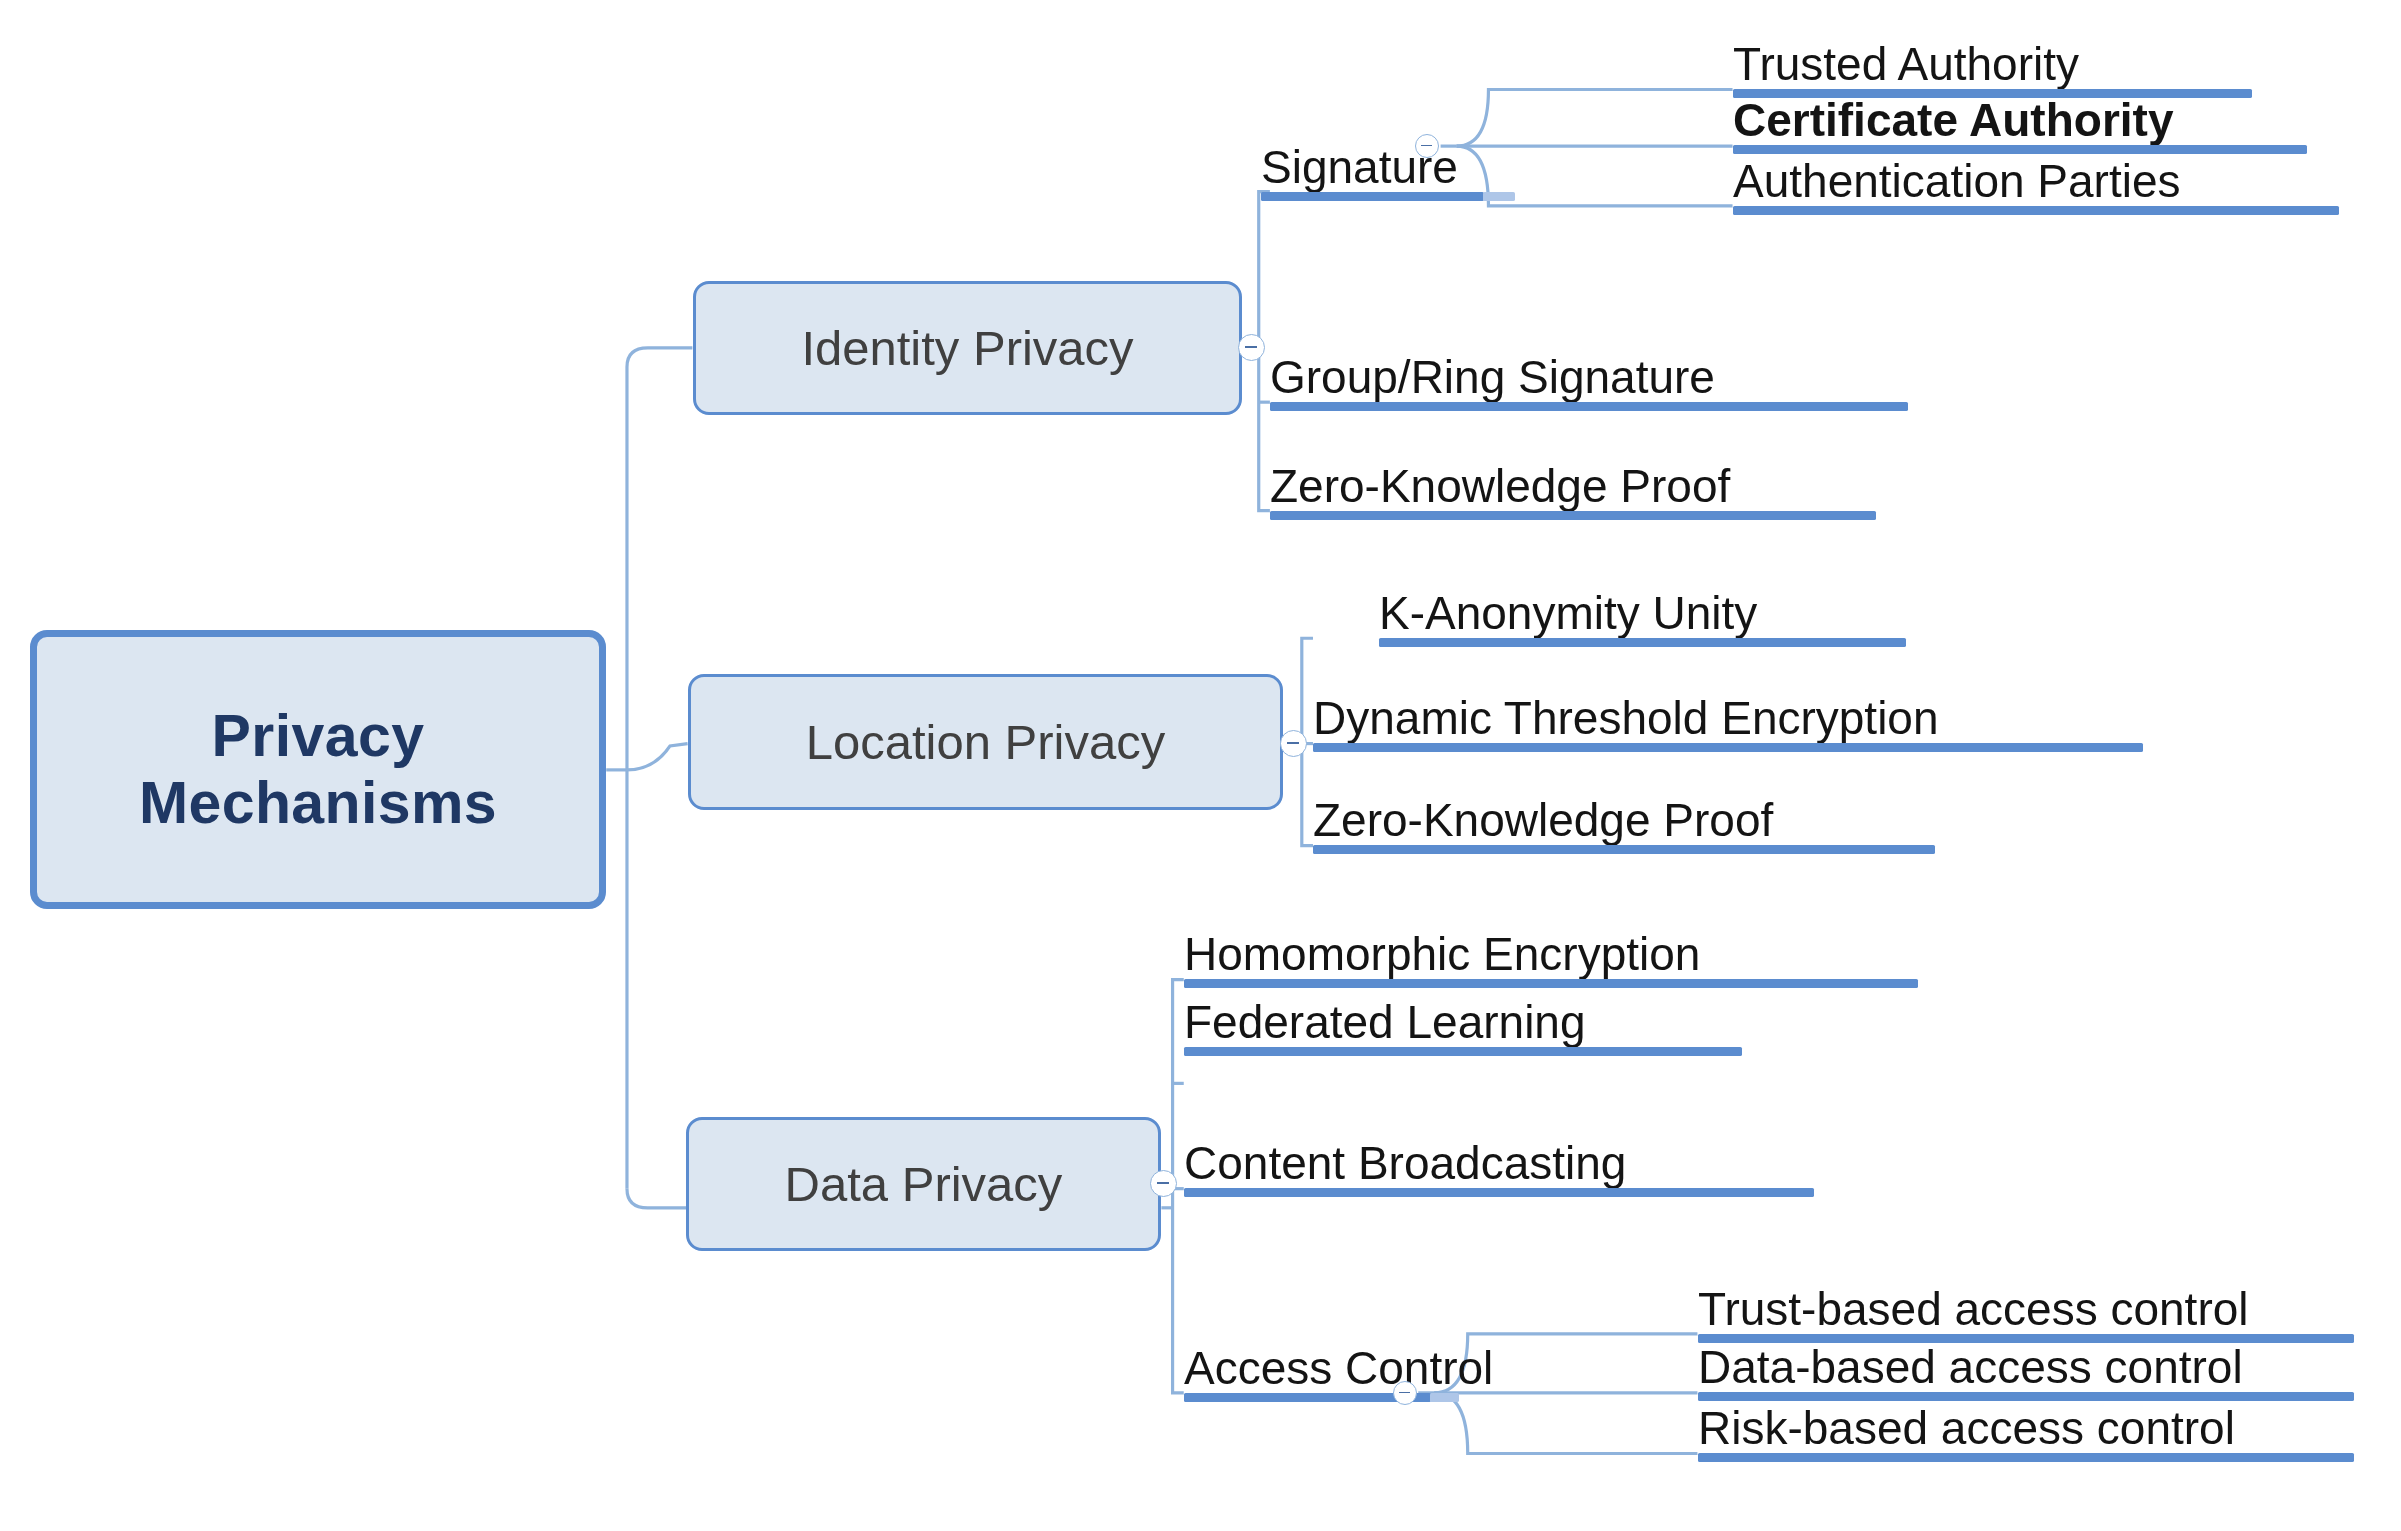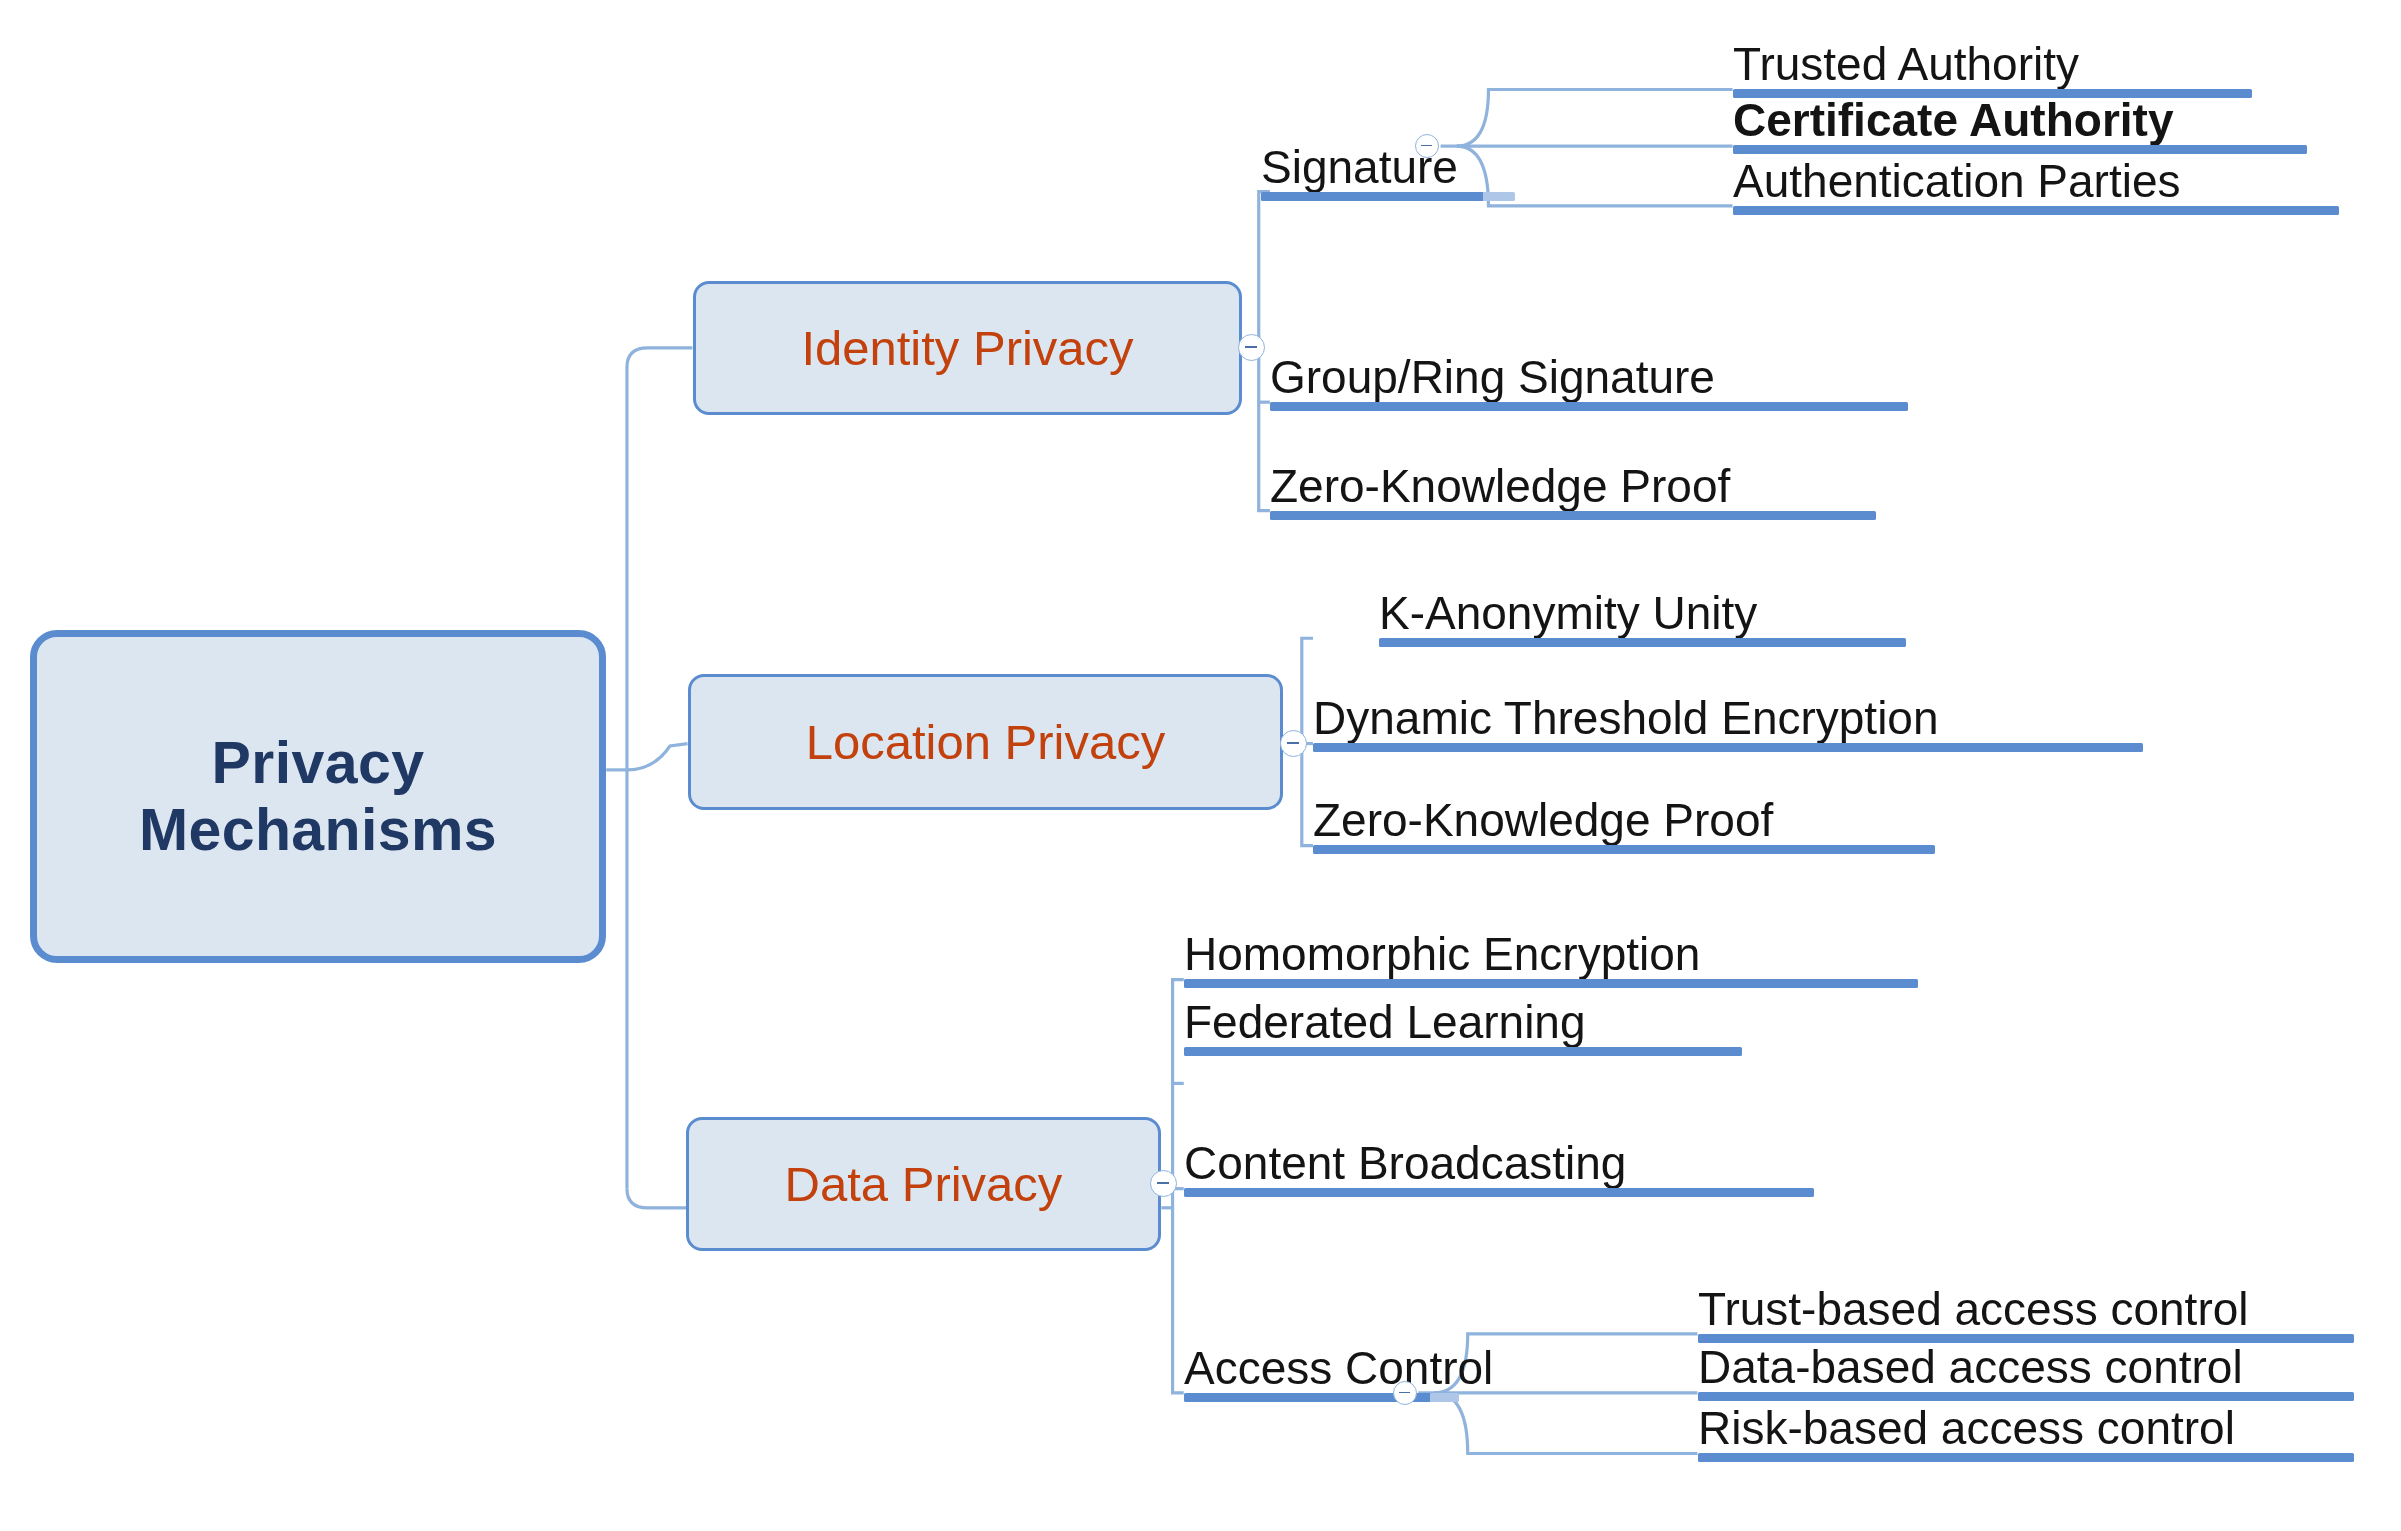--- a/index.html
+++ b/index.html
@@ -4,37 +4,37 @@
 <style>
   html,body{margin:0;padding:0;background:#ffffff;}
   body{width:2401px;height:1531px;position:relative;overflow:hidden;
        font-family:"Liberation Sans","DejaVu Sans",sans-serif;}
   #canvas{position:absolute;left:0;top:0;width:2401px;height:1531px;}
 
   svg.wires{position:absolute;left:0;top:0;width:2401px;height:1531px;pointer-events:none;}
 
   
   .root-node{
-    position:absolute;left:30px;top:630px;width:576px;height:333px;
+    position:absolute;left:30px;top:630px;width:576px;height:279px;
     box-sizing:border-box;
-    background:#DCE6F1;border:7.2px solid #5B8CCF;border-radius:27px;
+    background:#DCE6F1;border:7.2px solid #5B8CCF;border-radius:17px;
     display:flex;align-items:center;justify-content:center;
   }
   .root-label{
     color:#1F3864;font-weight:bold;font-size:59px;line-height:1.13;
     text-align:center;letter-spacing:0.4px;white-space:pre-line;
   }
 
   
   .l2-node{
     position:absolute;box-sizing:border-box;
     background:#DCE6F1;border:3.2px solid #5B8CCF;border-radius:16px;
     display:flex;align-items:center;justify-content:center;
   }
-  .l2-label{color:#c2410c;font-size:49px;line-height:1;white-space:nowrap;}
+  .l2-label{color:#404040;font-size:49px;line-height:1;white-space:nowrap;}
 
   
   .leaf{position:absolute;}
   .leaf .leaf-text{
     position:absolute;left:0;bottom:11.2px;white-space:nowrap;
     color:#141414;font-size:46px;line-height:1;
   }
   .leaf .leaf-bar{
     position:absolute;left:0;bottom:0;height:8.8px;
     background:#5B8CCF;border-radius:1.6px;

